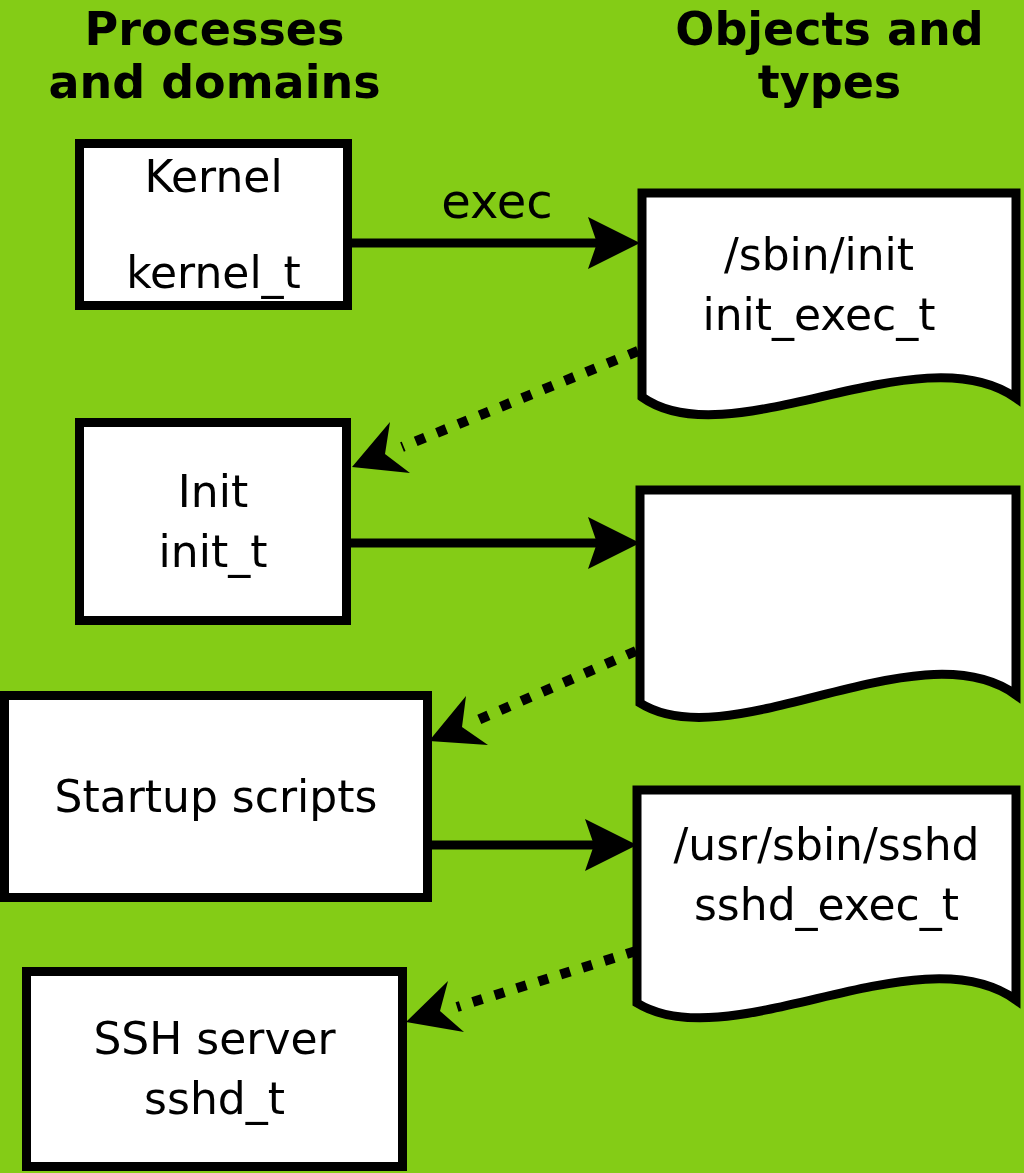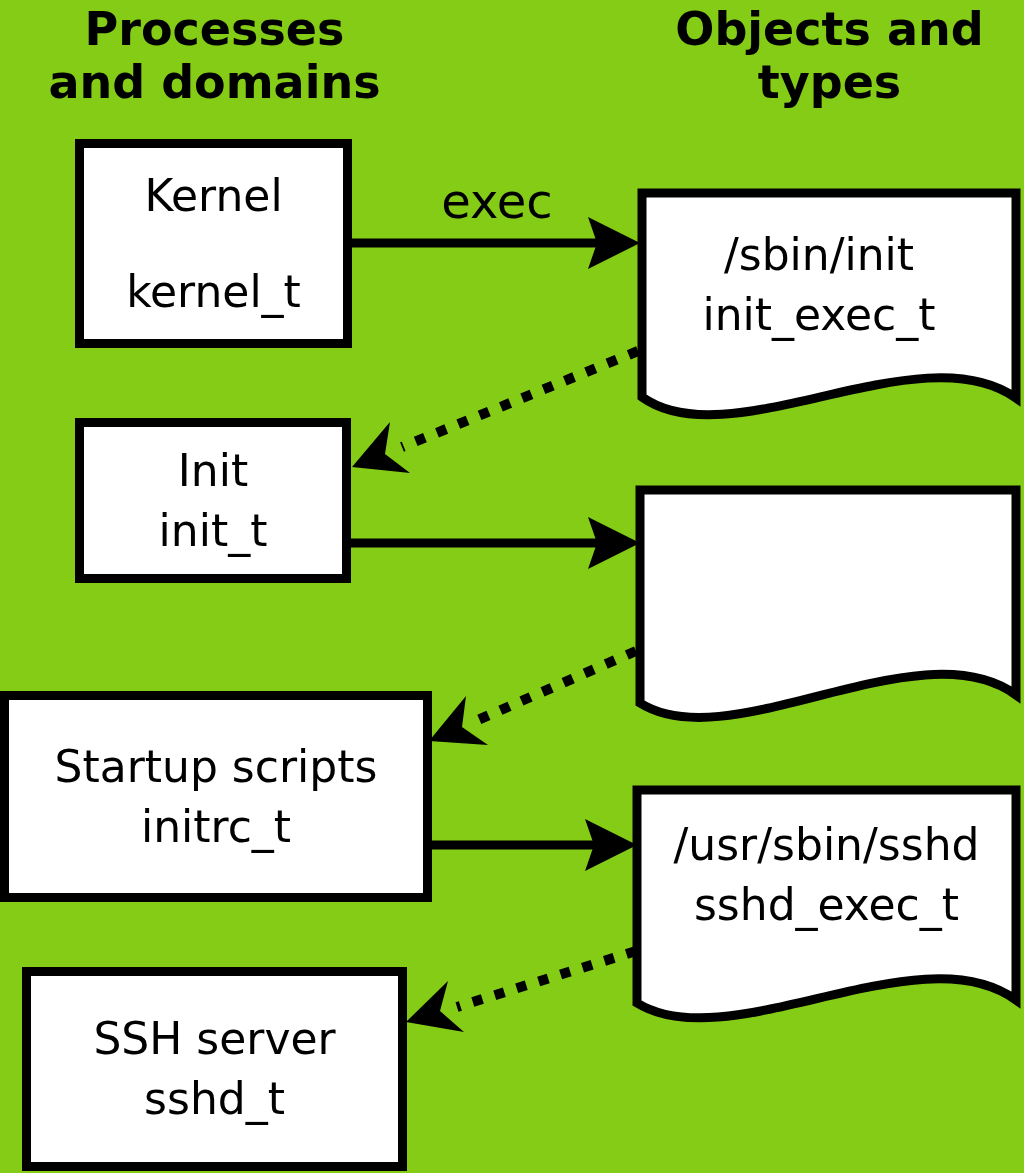--- a/index.html
+++ b/index.html
@@ -83,31 +83,30 @@
       <line x1="636" y1="951" x2="457" y2="1007" stroke="#000" stroke-width="10" stroke-dasharray="10 13"></line>
       <polygon points="406,1022 448,981 440,1011 464,1032" fill="#000"></polygon>
     </g>
   </svg>
 
   <div class="col-header" style="left:17px; top:3px; width:395px;">Processes
 and domains</div>
   <div class="col-header" style="left:632px; top:3px; width:395px;">Objects and
 types</div>
 
-  <div class="pnode" style="left:75px; top:139px; width:277px; height:209px;gap:36px;">
+  <div class="pnode" style="left:75px; top:139px; width:277px; height:171px;gap:36px;">
     <div>Kernel</div>
     <div>kernel_t</div>
   </div>
-  <div class="pnode" style="left:75px; top:418px; width:276px; height:165px;">
+  <div class="pnode" style="left:75px; top:418px; width:276px; height:207px;">
     <div>Init</div>
     <div>init_t</div>
   </div>
   <div class="pnode" style="left:0px; top:691px; width:432px; height:211px;">
     <div>Startup scripts</div>
-    <div>initrc_t</div>
   </div>
   <div class="pnode" style="left:22px; top:967px; width:385px; height:204px;">
     <div>SSH server</div>
     <div>sshd_t</div>
   </div>
 
   <div class="dtext" style="left:632px; top:225px; width:374px;">
     <div>/sbin/init</div>
     <div>init_exec_t</div>
   </div>

